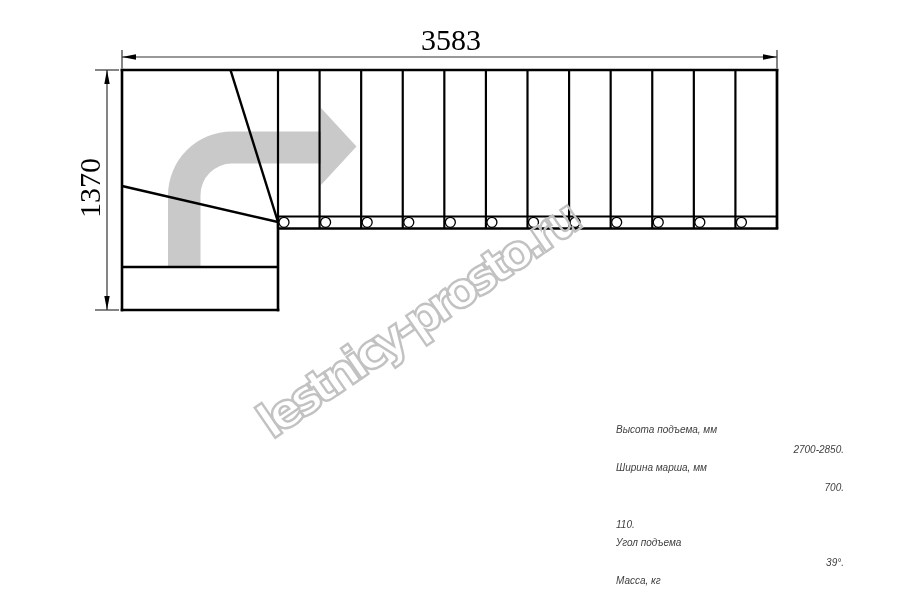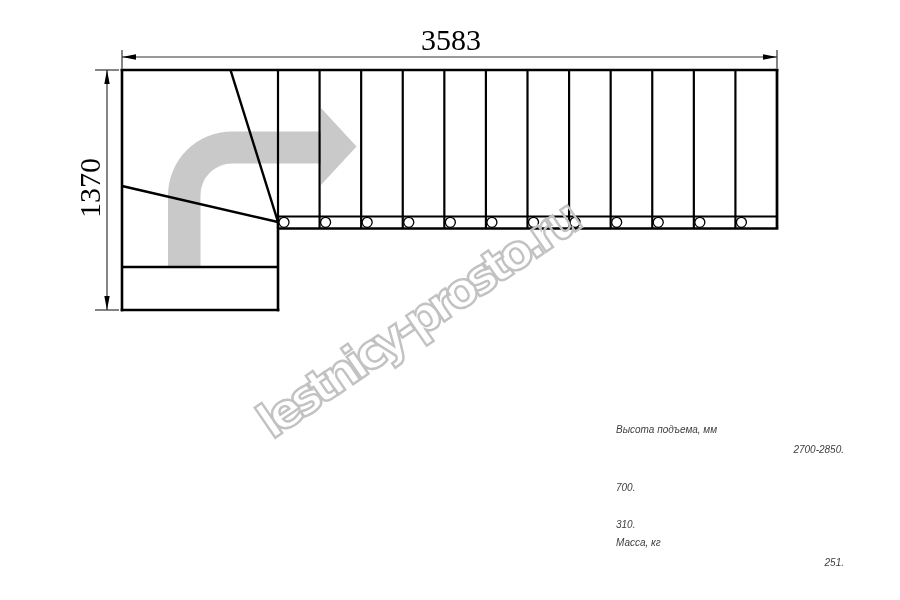--- a/index.html
+++ b/index.html
@@ -106,23 +106,28 @@
 
     <text class="watermark-text" transform="translate(272,440) rotate(-34.5)" stroke="#c2c2c2">lestnicy-prosto.ru</text>
   </svg>
 
   <div class="specs">
     <div class="spec-row">
       <span class="spec-label">Высота подъема, мм</span>
       <span class="spec-value">2700-2850.</span>
     </div>
     <div class="spec-row">
+      <span class="spec-label">Ширина марша, мм</span>
       <span class="spec-value">700.</span>
     </div>
     <div class="spec-row">
-      <span class="spec-value">310.</span>
+      <span class="spec-value">110.</span>
+    </div>
+    <div class="spec-row">
+      <span class="spec-label">Угол подъема</span>
+      <span class="spec-value">39°.</span>
     </div>
     <div class="spec-row">
       <span class="spec-label">Масса, кг</span>
       <span class="spec-value">251.</span>
     </div>
   </div>
 </div>
 
 </body></html>

